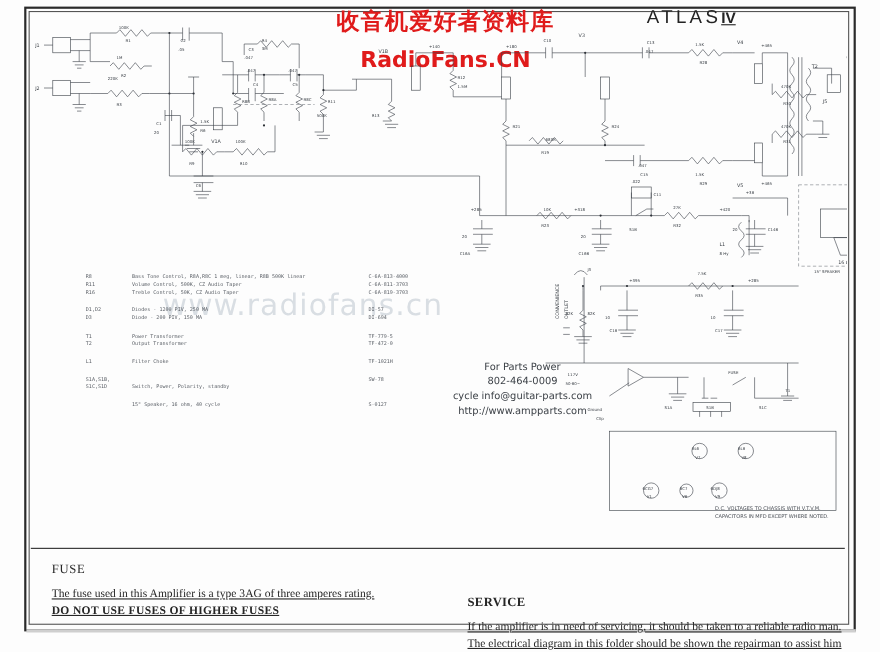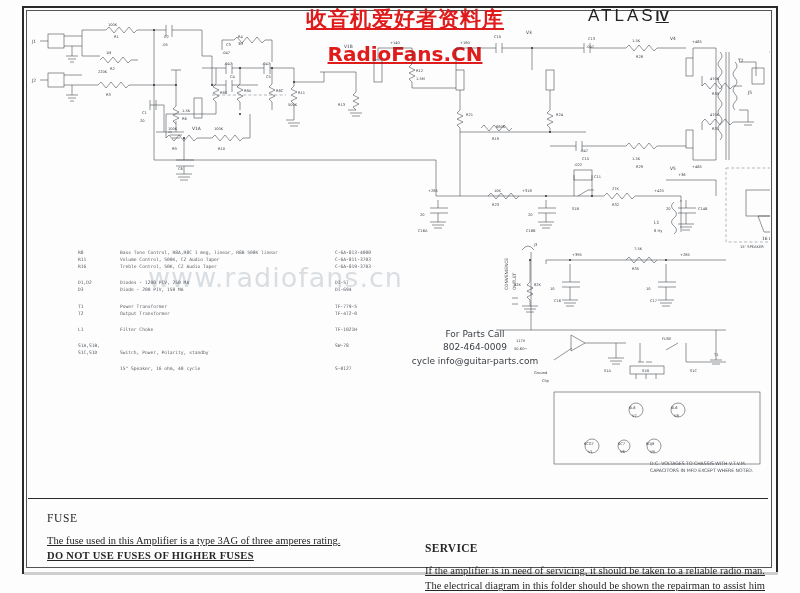--- a/index.html
+++ b/index.html
@@ -12,21 +12,21 @@
   .frame-shadow{position:absolute;left:24px;top:572px;width:754px;height:3px;background:#cfcfcf;}
   .hrule{position:absolute;left:28px;top:498px;width:740px;height:1px;background:#2a2a2a;}
 
   
   .title{position:absolute;left:588px;top:6px;font-family:"Liberation Sans",sans-serif;
          font-size:17px;letter-spacing:3px;color:#232323;}
   .title .rn{font-size:14px;text-decoration:underline;letter-spacing:0;font-weight:bold;}
 
   
   .wm-cn{position:absolute;left:290px;top:8px;text-align:center;width:230px;color:#e01b1b;
-         font-family:"DejaVu Sans",sans-serif;font-weight:bold;line-height:1.05;text-decoration:underline;}
+         font-family:"DejaVu Sans",sans-serif;font-weight:bold;line-height:1.05;}
   .wm-cn .l1{font-size:21px;letter-spacing:1px;}
   .wm-cn .l2{font-size:20px;letter-spacing:0px;margin-top:14px;}
   .wm-faint{position:absolute;left:148px;top:262px;font-family:"DejaVu Sans",sans-serif;
             font-size:27px;color:#d9dee3;letter-spacing:1px;white-space:nowrap;}
 
   
   .sch{position:absolute;left:26px;top:10px;width:744px;height:488px;}
   .sch svg{display:block;}
 
   
@@ -497,23 +497,24 @@
     <div>
       <div class="prow">
         <span class="pref"></span>
         <span class="pdesc">15" Speaker, 16 ohm, 40 cycle</span>
         <span class="pno">S-0127</span>
       </div>
     </div>
   </div>
 
   <div class="contact">
-    <div>For Parts Call</div>
+    <div>For Parts Power</div>
     <div>802-464-0009</div>
     <div>cycle info@guitar-parts.com</div>
+    <div>http://www.ampparts.com</div>
   </div>
 
   <div class="vnote">
     <div>D.C. VOLTAGES TO CHASSIS WITH V.T.V.M.</div>
     <div>CAPACITORS IN MFD EXCEPT WHERE NOTED.</div>
   </div>
 
   <div class="btm" id="fuse-block">
     <h4>FUSE</h4>
     <p>The fuse used in  this  Amplifier is a type 3AG of  three amperes rating.</p>

